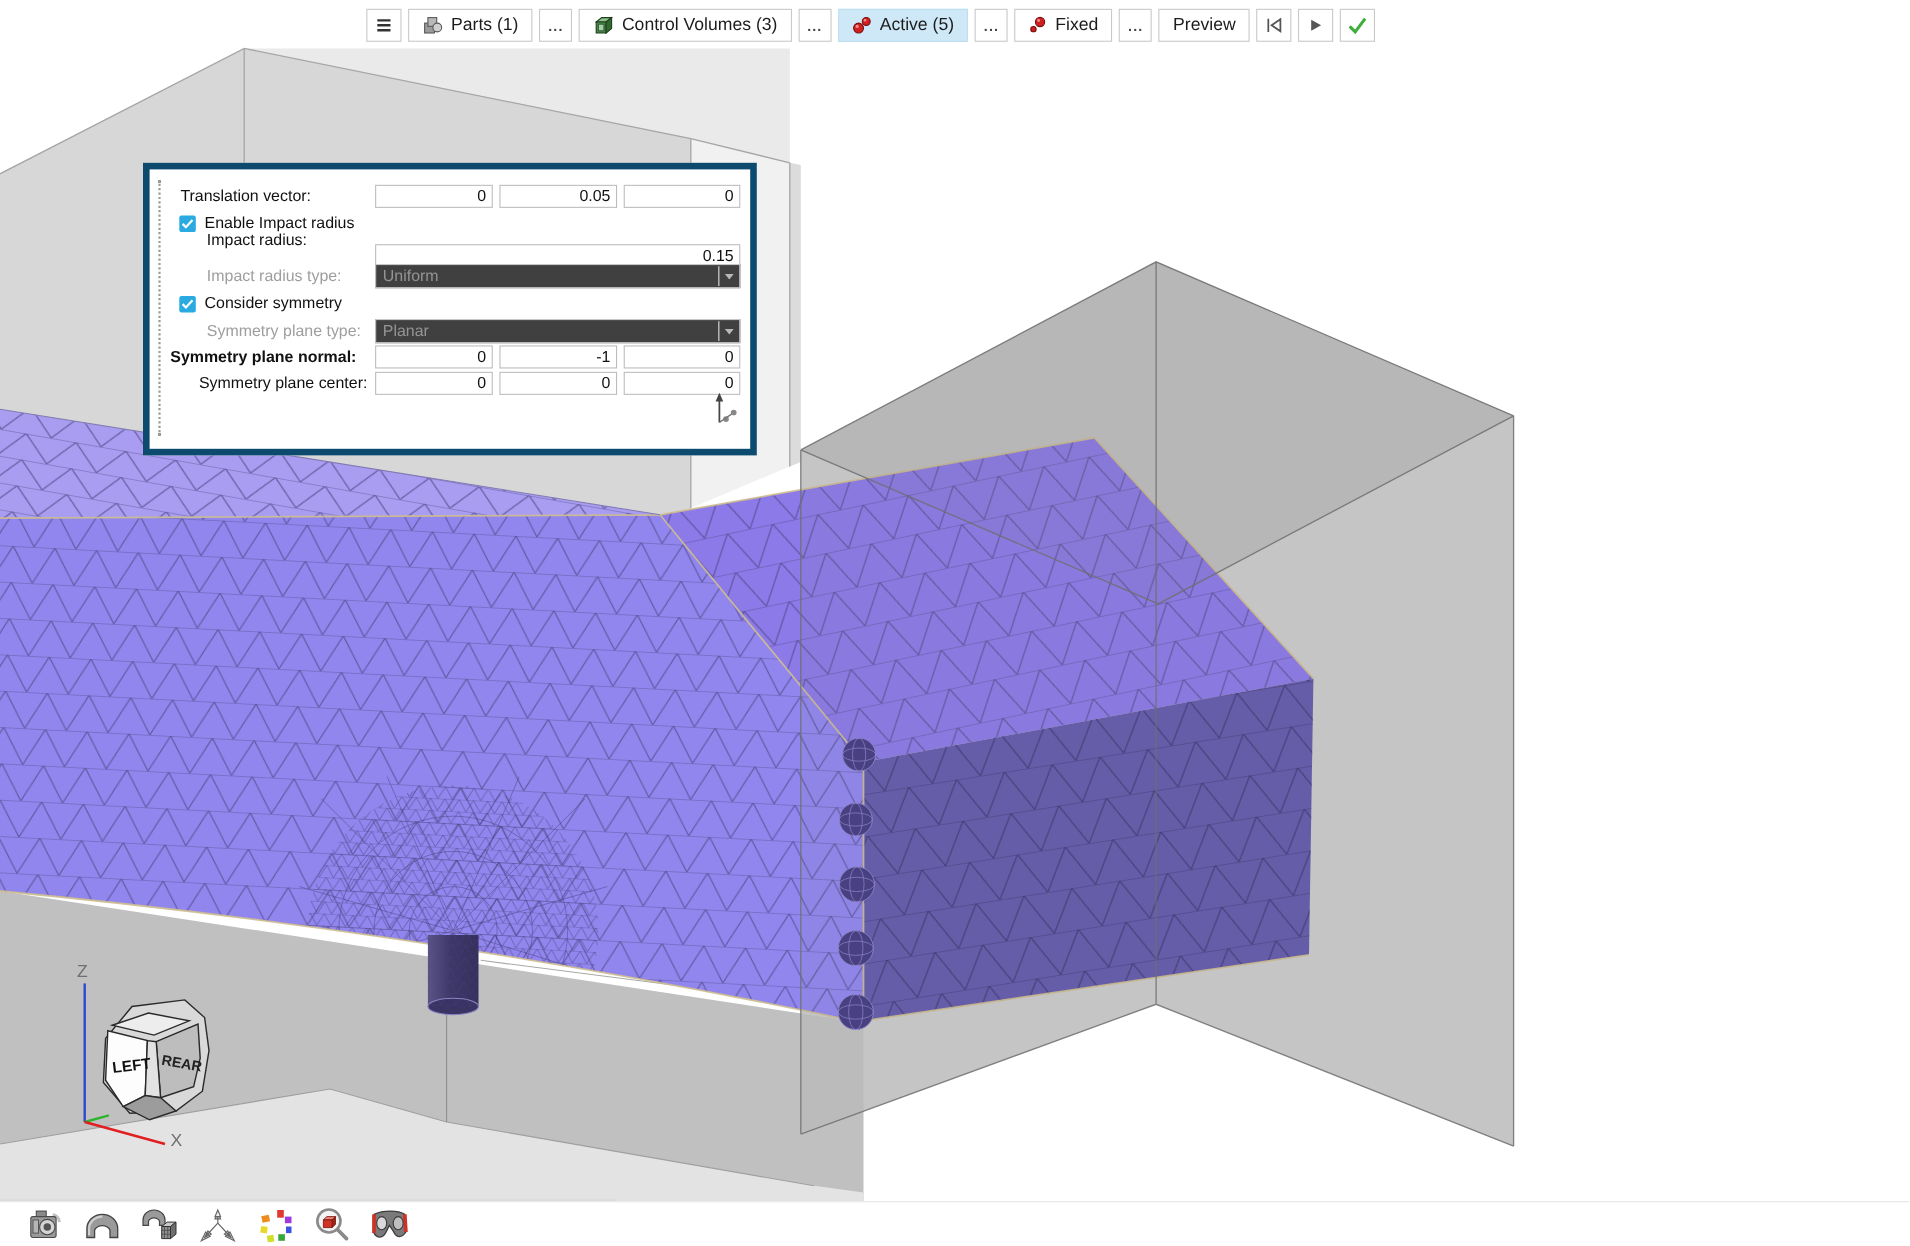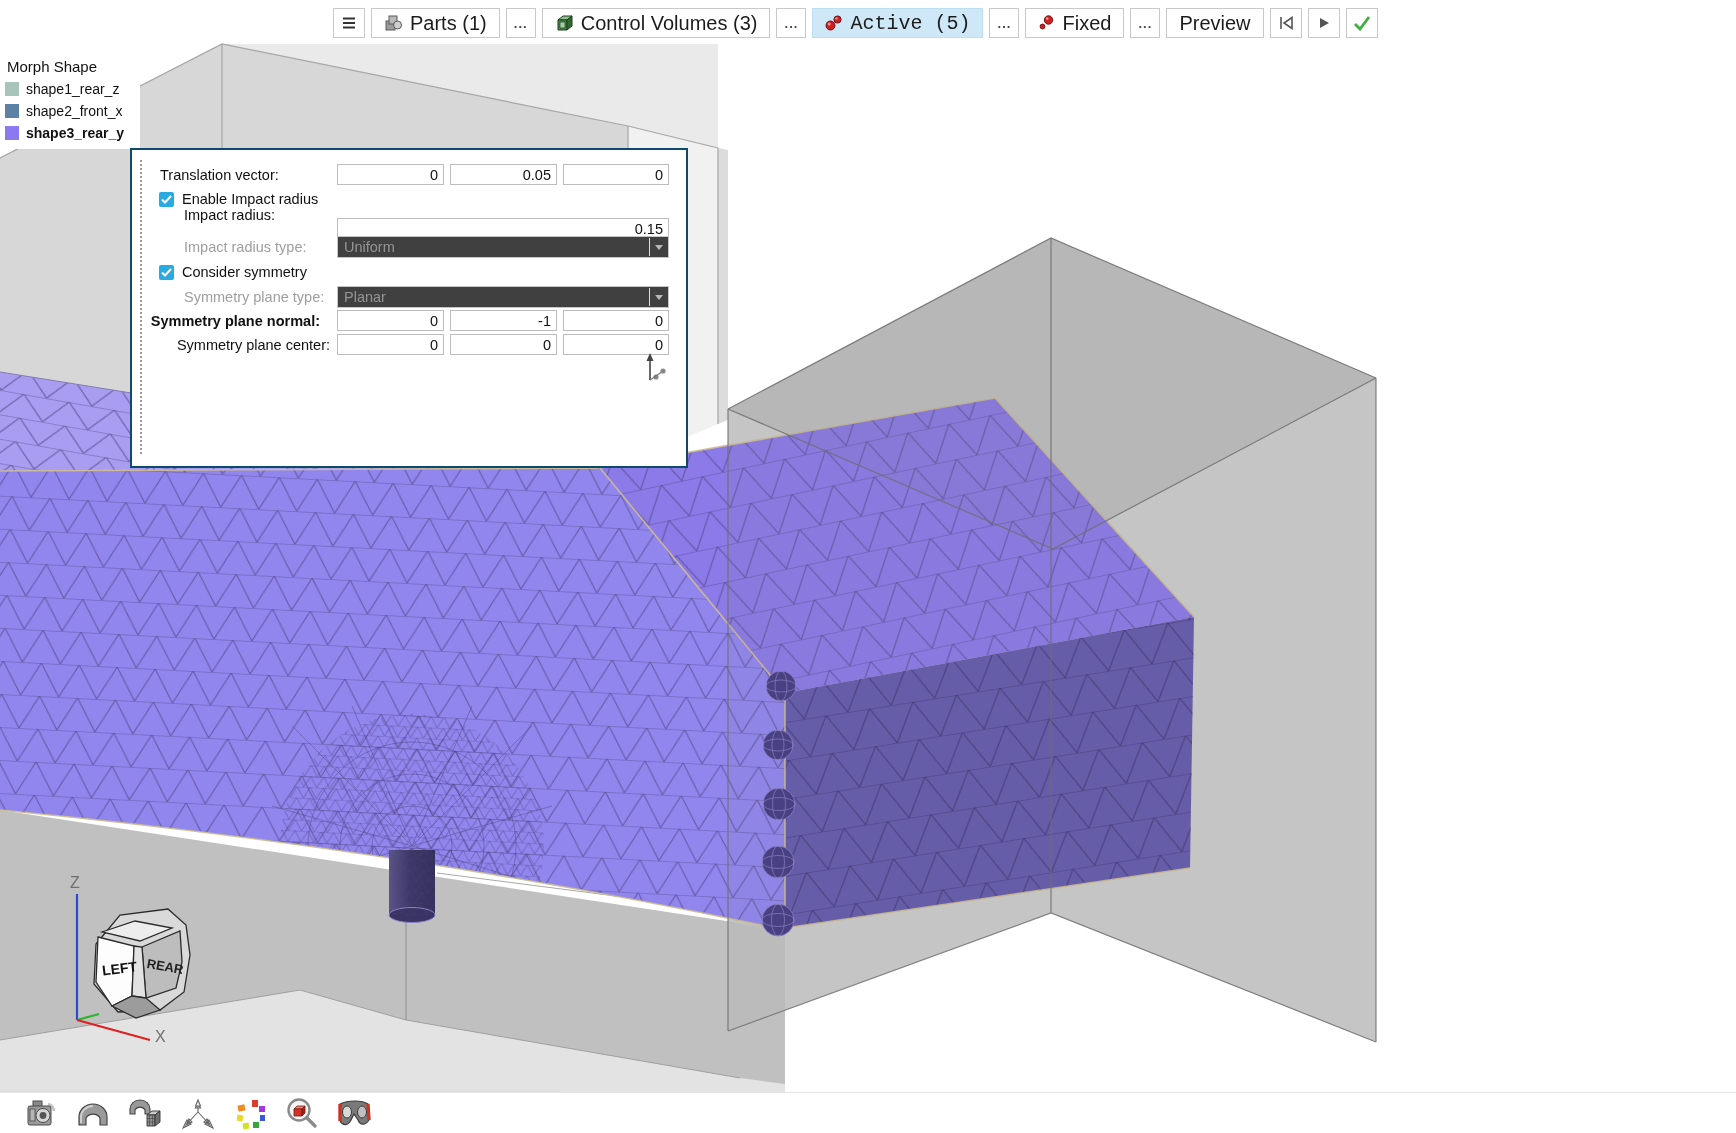--- a/index.html
+++ b/index.html
@@ -4,36 +4,36 @@
 <style>
   html,body{margin:0;padding:0;background:#fff;}
   .screen{position:relative;width:1736px;height:1133px;overflow:hidden;
           font-family:"Liberation Sans",sans-serif;background:#fff;}
   svg text{font-family:"Liberation Sans",sans-serif;}
 
   
   .toolbar{position:absolute;left:333px;top:8px;height:30px;display:flex;gap:6px;z-index:30;}
   .tb-btn{height:30px;box-sizing:border-box;border:1px solid #c9c9c9;background:#fff;
           display:flex;align-items:center;justify-content:center;gap:7px;
-          padding:0 12px;font-size:20px;color:#1c1c1c;cursor:default;white-space:nowrap;}
+          padding:0 12px;font-size:16px;color:#1c1c1c;cursor:default;white-space:nowrap;}
   .tb-btn.square{width:32px;padding:0;}
   .tb-btn.more{width:30px;padding:0;color:#444;font-weight:bold;letter-spacing:1px;font-size:13px;}
-  .tb-btn.active-btn{background:#cfe8f7;border-color:#bcdff2;font-family:Liberation Mono, monospace;}
+  .tb-btn.active-btn{background:#cfe8f7;border-color:#bcdff2;}
 
   
   .legend{position:absolute;left:0;top:53px;width:140px;background:#fff;z-index:20;
           padding:5px 6px 8px 5px;box-sizing:border-box;}
   .legend-title{font-size:15px;color:#111;margin:0 0 6px 2px;}
   .legend-item{display:flex;align-items:center;gap:7px;margin-top:6px;font-size:14px;color:#111;}
   .legend-item .swatch{width:14px;height:14px;flex:0 0 14px;}
   .legend-item.bold{font-weight:bold;}
 
   
-  .dialog{position:absolute;left:130px;top:148px;width:558px;height:320px;background:#fff;
-          border:2px solid #0c4a6e;box-sizing:border-box;z-index:25;font-size:14.5px;color:#111;}
+  .dialog{position:absolute;left:130px;top:148px;width:558px;height:266px;background:#fff;
+          border:6px solid #0c4a6e;box-sizing:border-box;z-index:25;font-size:14.5px;color:#111;}
   .drag-handle{position:absolute;left:8px;top:10px;bottom:12px;width:0;
                border-left:2px dotted #9a9a9a;}
   .drow{position:absolute;height:22px;display:flex;align-items:center;}
   .dlabel{white-space:nowrap;}
   .dlabel.dis{color:#9e9e9e;}
   .dlabel.ralign{display:block;text-align:right;}
   .dfield{position:absolute;height:21px;box-sizing:border-box;border:1px solid #bdbdbd;
           font-family:"Liberation Sans",sans-serif;font-size:14.5px;color:#111;
           text-align:right;padding:0 5px;background:#fff;}
   .ddrop{position:absolute;height:22px;box-sizing:border-box;border:1px solid #c6c6c6;background:#404040;
@@ -249,35 +249,20 @@
         <path d="M3 2 L12 7 L3 12 Z" fill="#555"></path>
       </svg>
     </div>
     <div class="tb-btn square">
       <svg width="18" height="16" viewBox="0 0 18 16">
         <path d="M2 9 L7 14 L16 2" fill="none" stroke="#3fae3f" stroke-width="2.8"></path>
       </svg>
     </div>
   </div>
 
-  <div class="legend">
-    <div class="legend-title">Morph Shape</div>
-    <div class="legend-item">
-      <span class="swatch" style="background-color: rgb(169, 196, 186);"></span>
-      <span>shape1_rear_z</span>
-    </div>
-    <div class="legend-item">
-      <span class="swatch" style="background-color: rgb(93, 128, 165);"></span>
-      <span>shape2_front_x</span>
-    </div>
-    <div class="legend-item bold">
-      <span class="swatch" style="background-color: rgb(138, 121, 240);"></span>
-      <span>shape3_rear_y</span>
-    </div>
-  </div>
 
   <div class="dialog">
     <div class="drag-handle"></div>
 
     <div class="drow" style="left:28px;top:14px;">
       <span class="dlabel">Translation vector:</span>
     </div>
     <input class="dfield" style="left: 205px; top: 14px; width: 107px;" readonly="" value="0">
     <input class="dfield" style="left: 318px; top: 14px; width: 107px;" readonly="" value="0.05">
     <input class="dfield" style="left: 431px; top: 14px; width: 106px;" readonly="" value="0">

